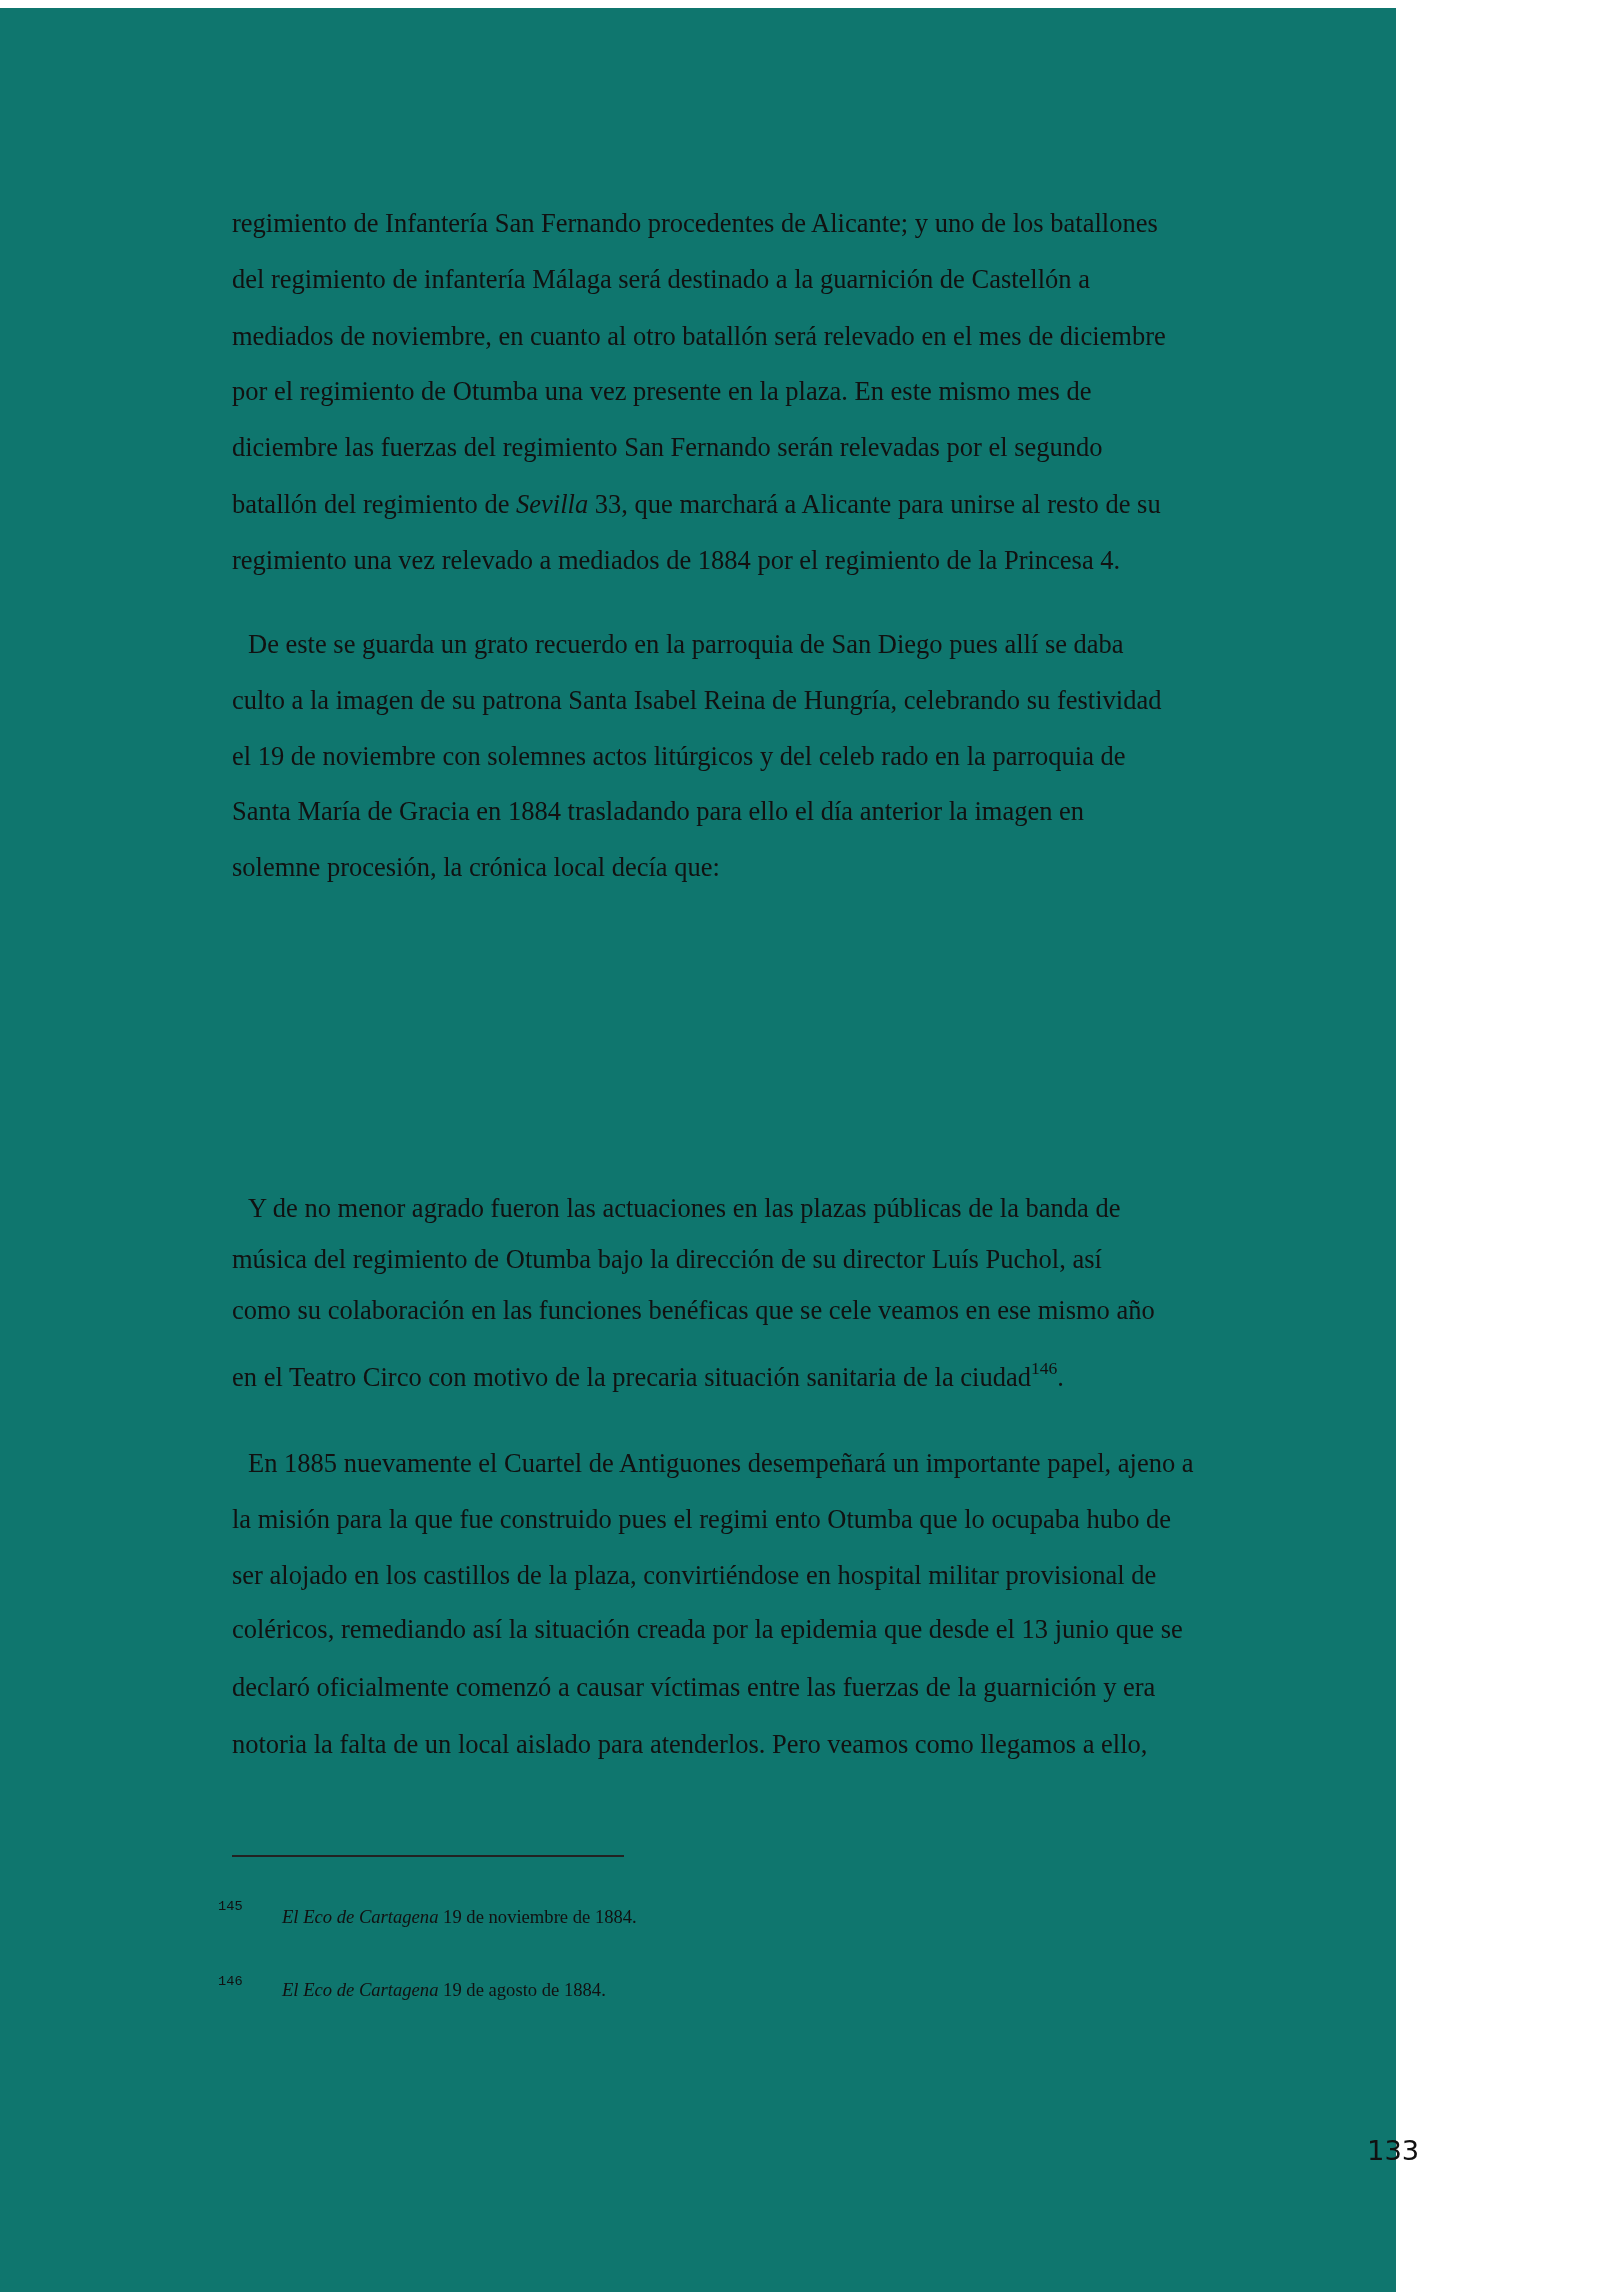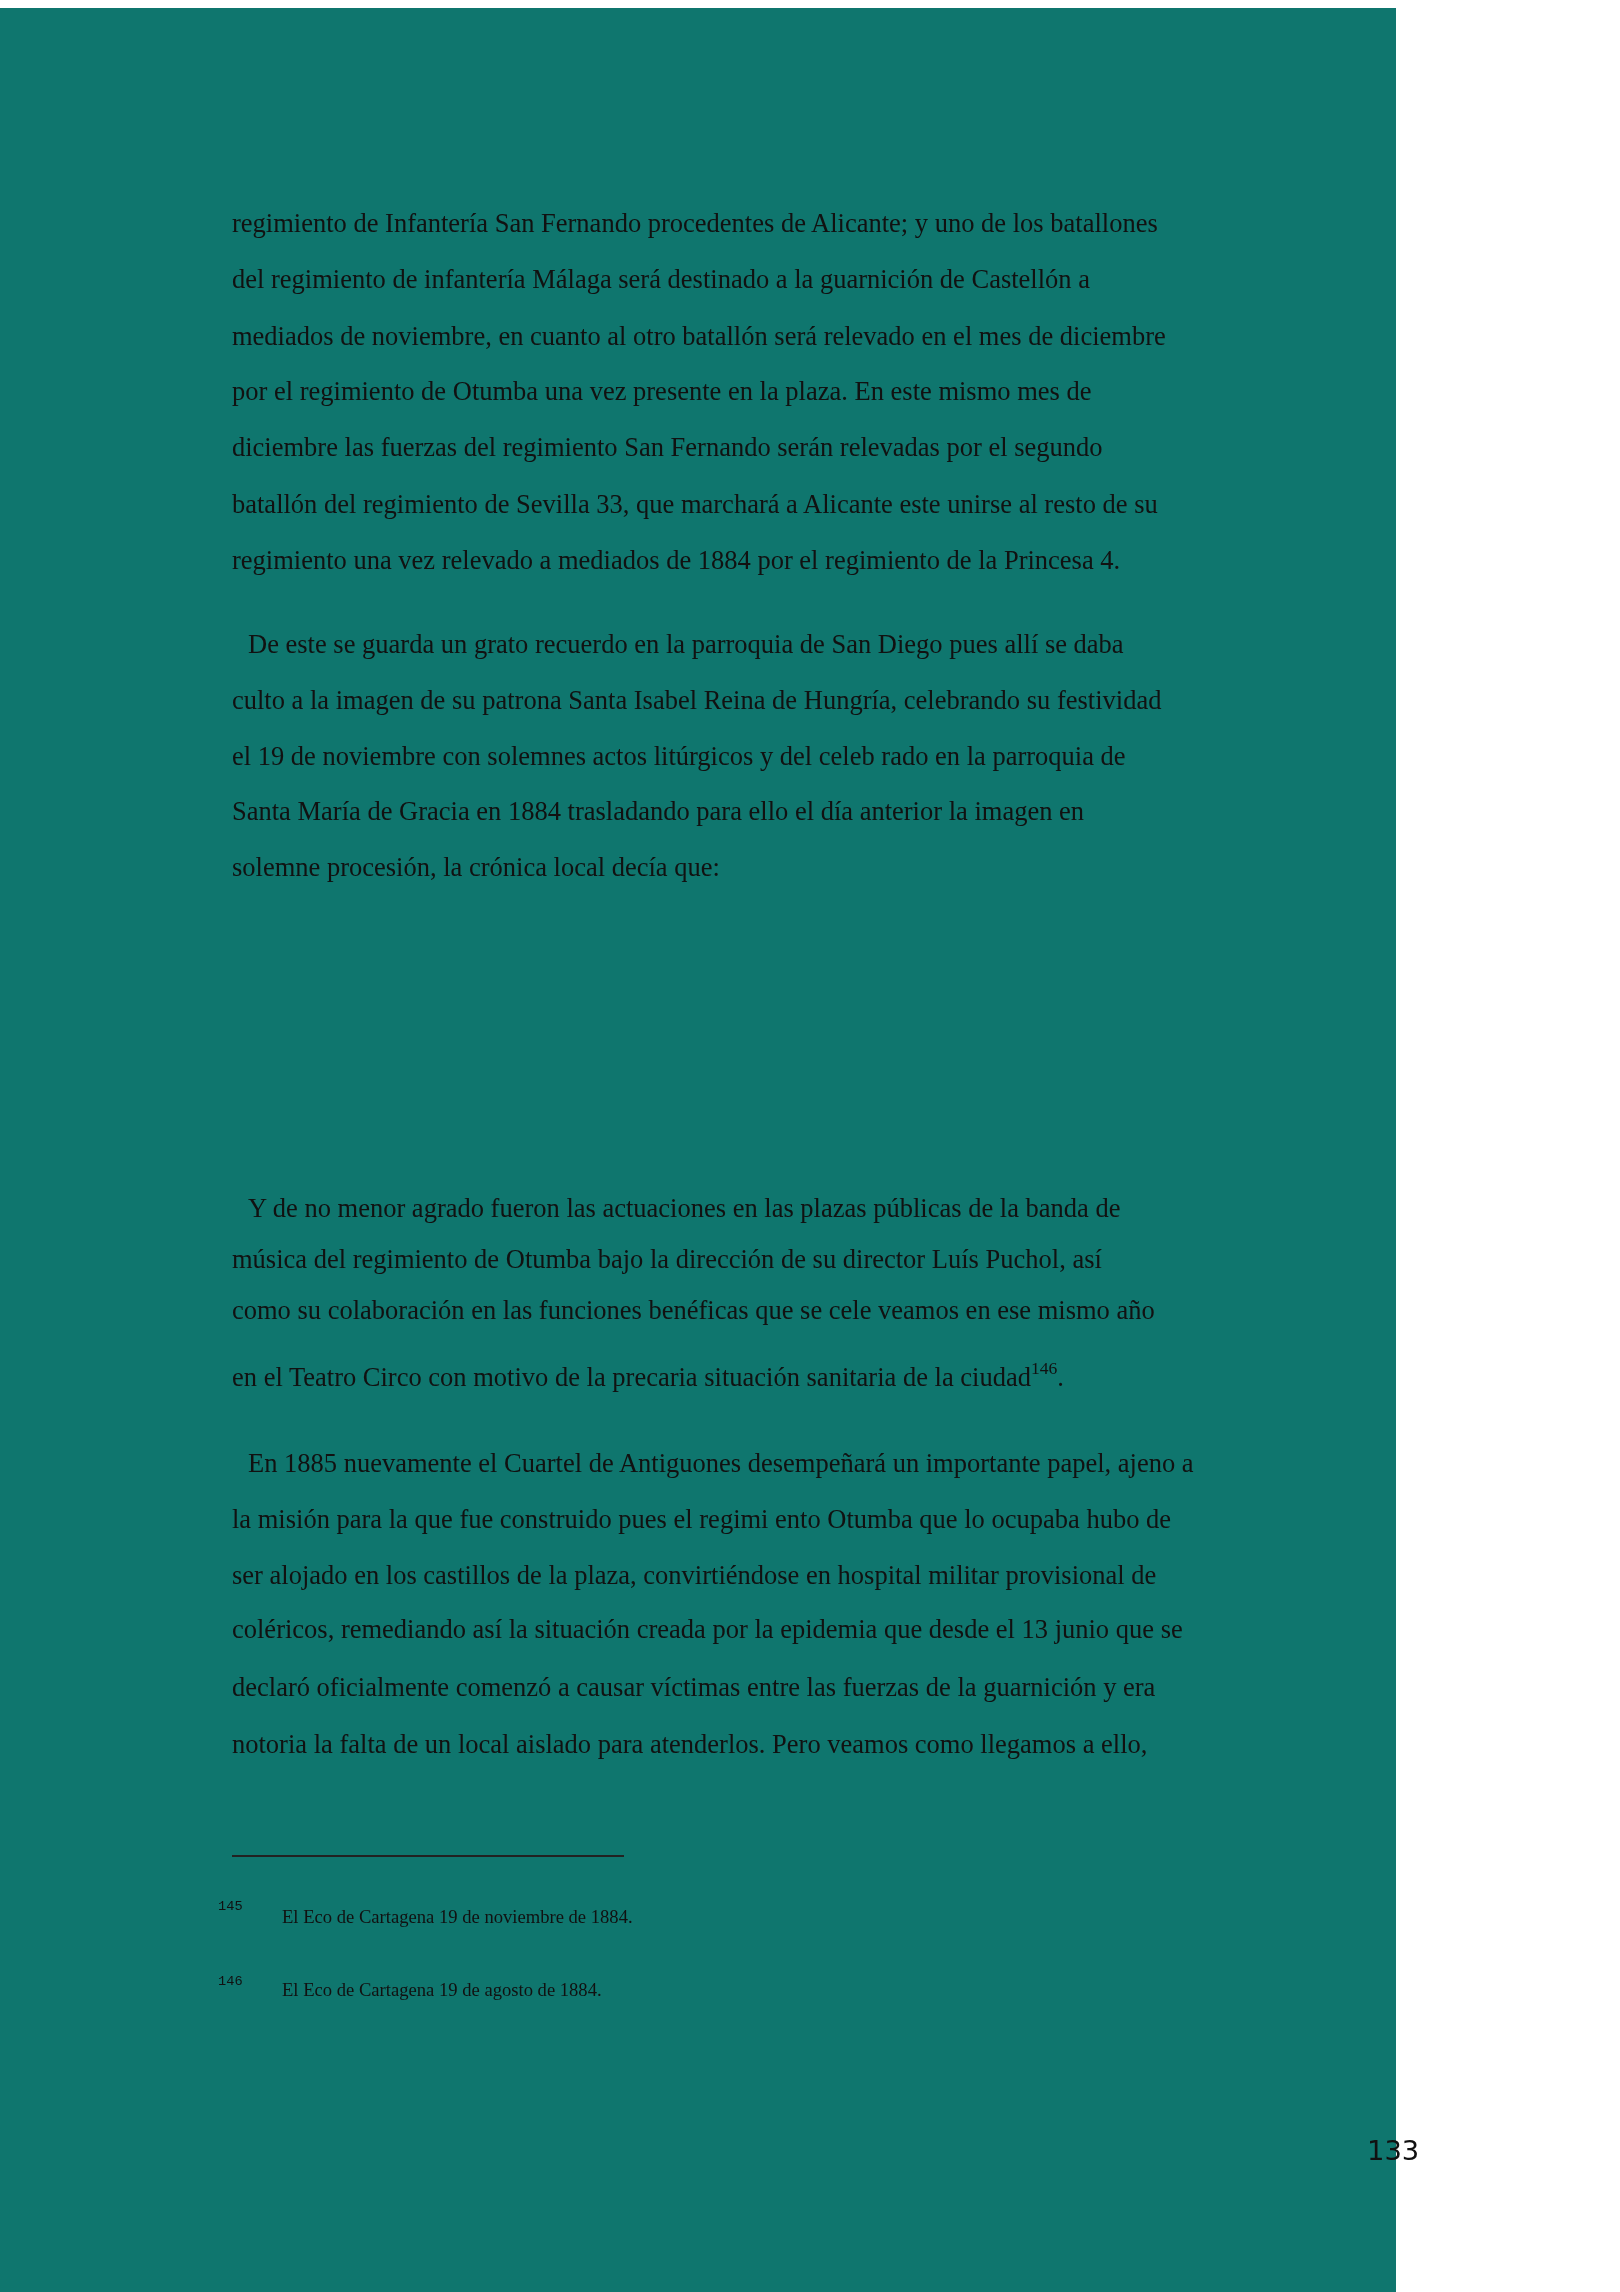--- a/index.html
+++ b/index.html
@@ -6,21 +6,21 @@
   body { width: 1620px; height: 2293px; position: relative; overflow: hidden; }
   .page { position: absolute; left: 0; top: 8px; width: 1396px; height: 2293px; background: #0f766e; }
   .ln {
     position: absolute;
     white-space: nowrap;
     font-family: "Liberation Serif", "DejaVu Serif", serif;
     font-size: 26.5px;
     line-height: 26.5px;
     color: #111111;
   }
-  .it { }
+  .it { font-style: italic; }
   .sup { font-size: 17.6px; position: relative; top: -11.8px; }
   .ell { font-family: "DejaVu Sans", sans-serif; font-size: 23.5px; }
   .fn {
     position: absolute; white-space: nowrap;
     font-family: "Liberation Serif", "DejaVu Serif", serif;
     font-size: 18.6px; line-height: 18.6px; color: #111111; margin-left: 17px;
   }
   .fnnum {
     position: absolute; white-space: nowrap;
     font-family: Liberation Mono, monospace;
@@ -37,21 +37,21 @@
 
 <div class="page">
 
   <div>
     <div class="ln" style="left:232px;top:202px">regimiento de Infantería San Fernando procedentes de Alicante; y uno de los batallones</div>
     <div class="ln" style="left:232px;top:258px">del regimiento de infantería Málaga será destinado a la guarnición de Castellón a</div>
     <div class="ln" style="left:232px;top:315px">mediados de noviembre, en cuanto al otro batallón será relevado en el mes de diciembre</div>
     <div class="ln" style="left:232px;top:370px">por el regimiento de Otumba una vez presente en la plaza. En este mismo mes de</div>
     <div class="ln" style="left:232px;top:426px">diciembre las fuerzas del regimiento San Fernando serán relevadas por el segundo</div>
     <div class="ln" style="left:232px;top:483px">
-      <span>batallón del regimiento de </span><span class="it">Sevilla</span><span> 33, que marchará a Alicante este unirse al resto de su</span>
+      <span>batallón del regimiento de </span><span class="it">Sevilla</span><span> 33, que marchará a Alicante para unirse al resto de su</span>
     </div>
     <div class="ln" style="left:232px;top:539px">regimiento una vez relevado a mediados de 1884 por el regimiento de la Princesa 4.</div>
   </div>
 
   <div>
     <div class="ln" style="left:248px;top:623px">De este se guarda un grato recuerdo en la parroquia de San Diego pues allí se daba</div>
     <div class="ln" style="left:232px;top:679px">culto a la imagen de su patrona Santa Isabel Reina de Hungría, celebrando su festividad</div>
     <div class="ln" style="left:232px;top:735px">el 19 de noviembre con solemnes actos litúrgicos y del celeb rado en la parroquia de</div>
     <div class="ln" style="left:232px;top:790px">Santa María de Gracia en 1884 trasladando para ello el día anterior la imagen en</div>
     <div class="ln" style="left:232px;top:846px">solemne procesión, la crónica local decía que:</div>

